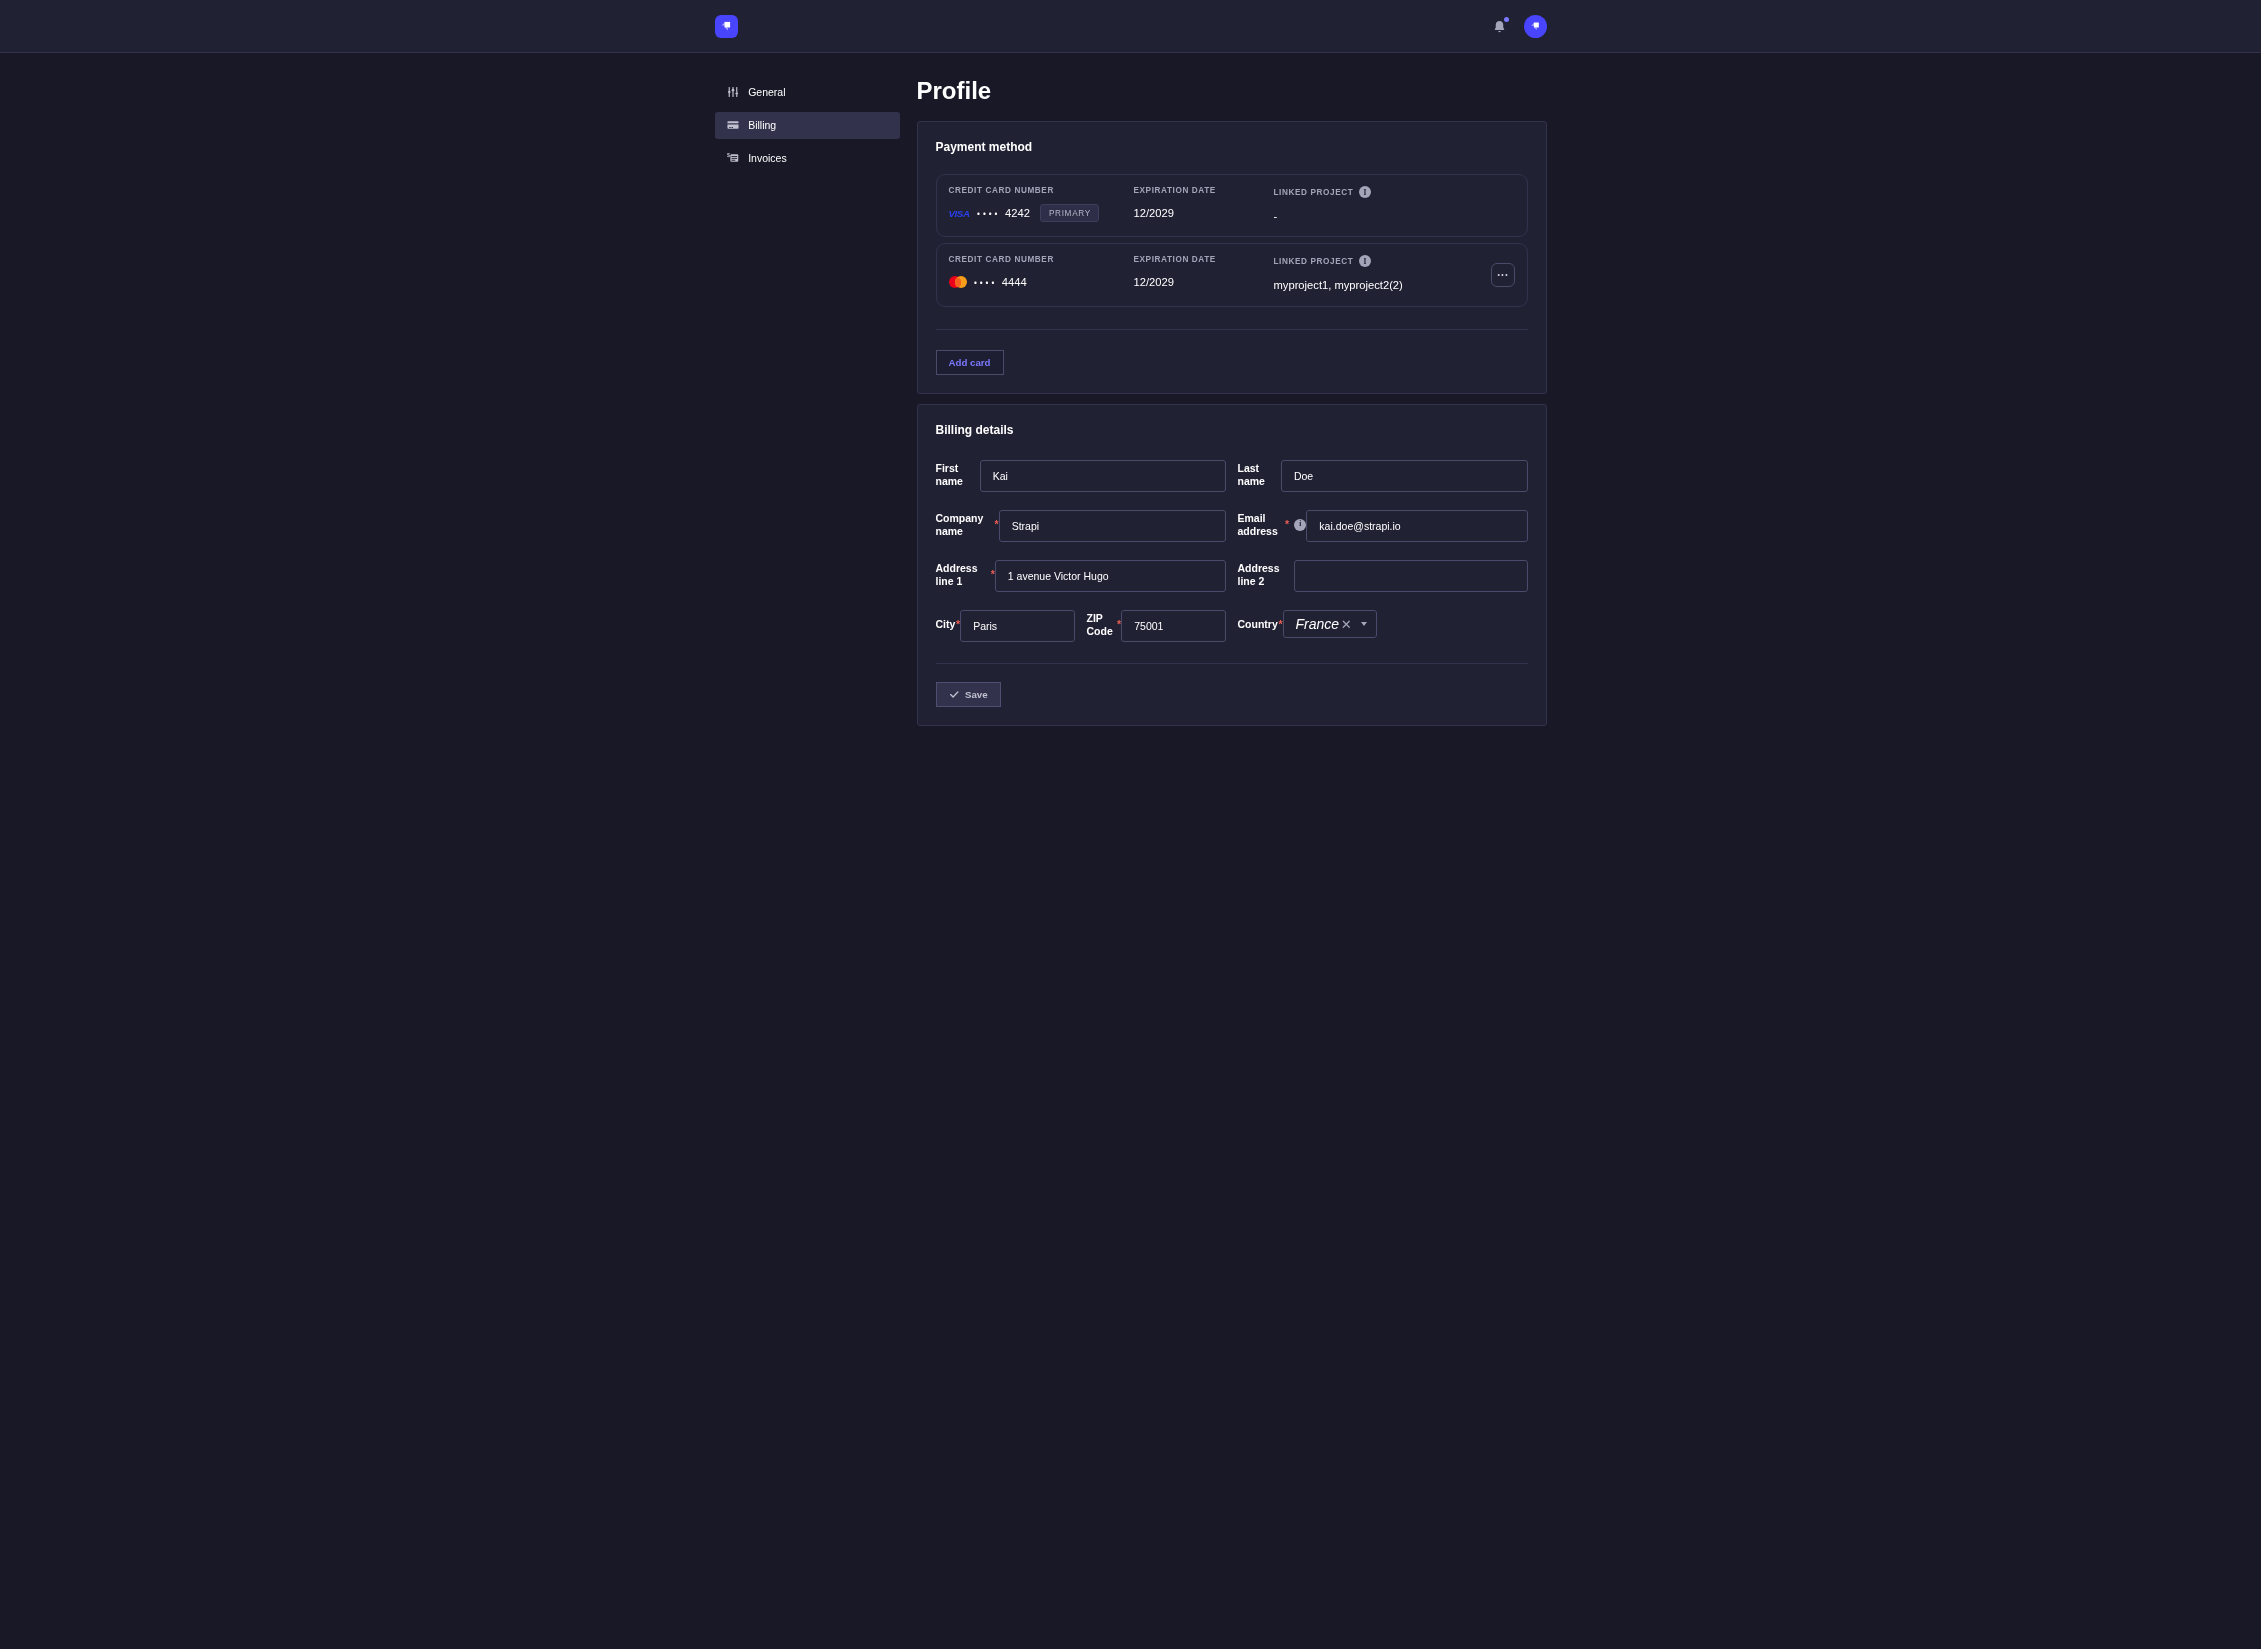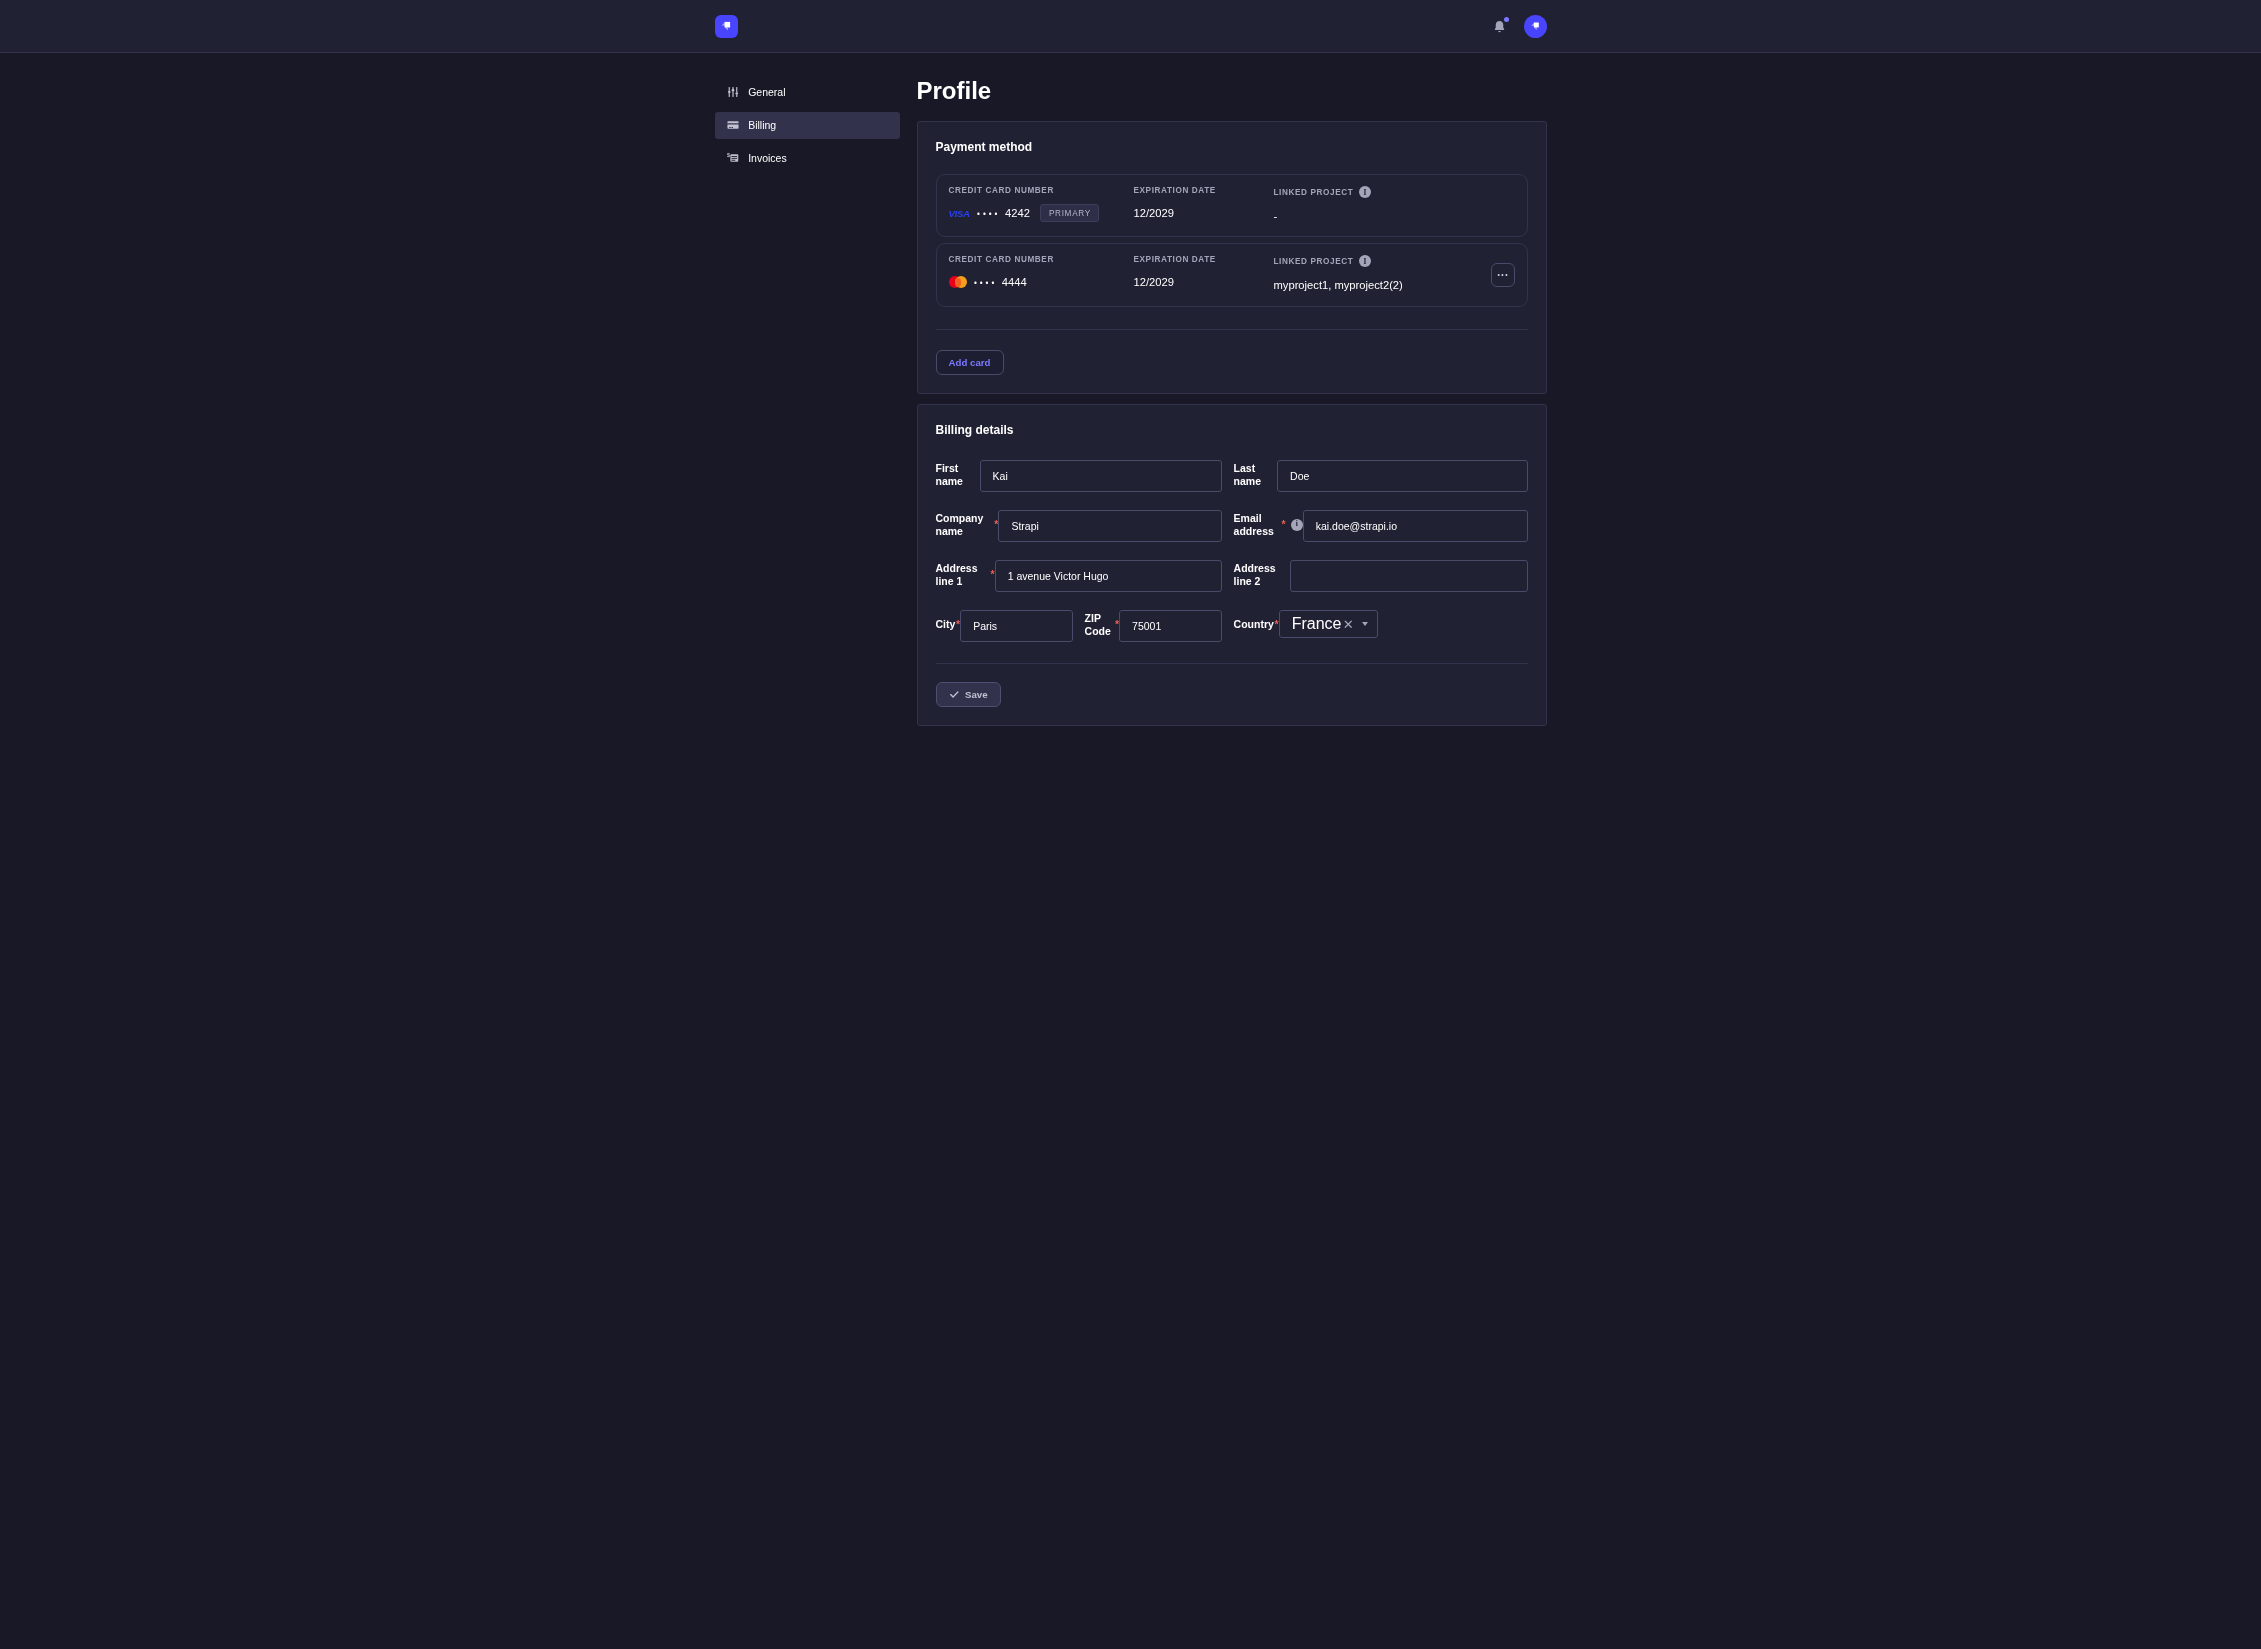--- a/index.html
+++ b/index.html
@@ -111,21 +111,21 @@
     background:transparent; border:0.7px solid #4a4a6a;
     color:#d3d3e0; font-size:6.7px; letter-spacing:1.5px;
     display:flex; align-items:center; justify-content:center;
     cursor:pointer; padding-left:1.5px;
   }
   .divider { height:0.7px; background:#32324d; margin:22px 0 21px; }
 
   .btn {
     display:inline-flex; align-items:center; gap:6px;
     height:25px; padding:0 12px;
-    border-radius:6px; font-size:9.7px; font-weight:700;
+    border-radius:0; font-size:9.7px; font-weight:700;
     cursor:pointer; font-family:inherit;
   }
   .btn-addcard { background:#1e1e32; border:0.7px solid #4a4a6a; color:#7b79ff; }
   .btn-save { background:#32324d; border:0.7px solid #4f4f72; color:#c0c0cf; }
 
   
   .form-grid {
     margin-top:22.4px;
     display:grid;
     grid-template-columns:repeat(4, 1fr);
@@ -149,21 +149,21 @@
     outline:none;
   }
   .select-box {
     height:28px; width:100%;
     background:#212134;
     border:0.7px solid #4a4a6a; border-radius:3px;
     padding:0 9px 0 12px;
     display:flex; align-items:center;
     cursor:pointer;
   }
-  .select-value { font-size:16px; color:#ffffff; flex:1; }
+  .select-value { font-size:14px; color:#ffffff; flex:1;font-style:italic; }
   .select-clear { display:inline-flex; padding:1.5px; cursor:pointer; }
   .select-caret {
     margin-left:7.5px;
     width:0; height:0;
     border-left:3.7px solid transparent;
     border-right:3.7px solid transparent;
     border-top:4.5px solid #a5a5ba;
   }
   .save-divider { margin:21px 0 18px; }
 </style>

